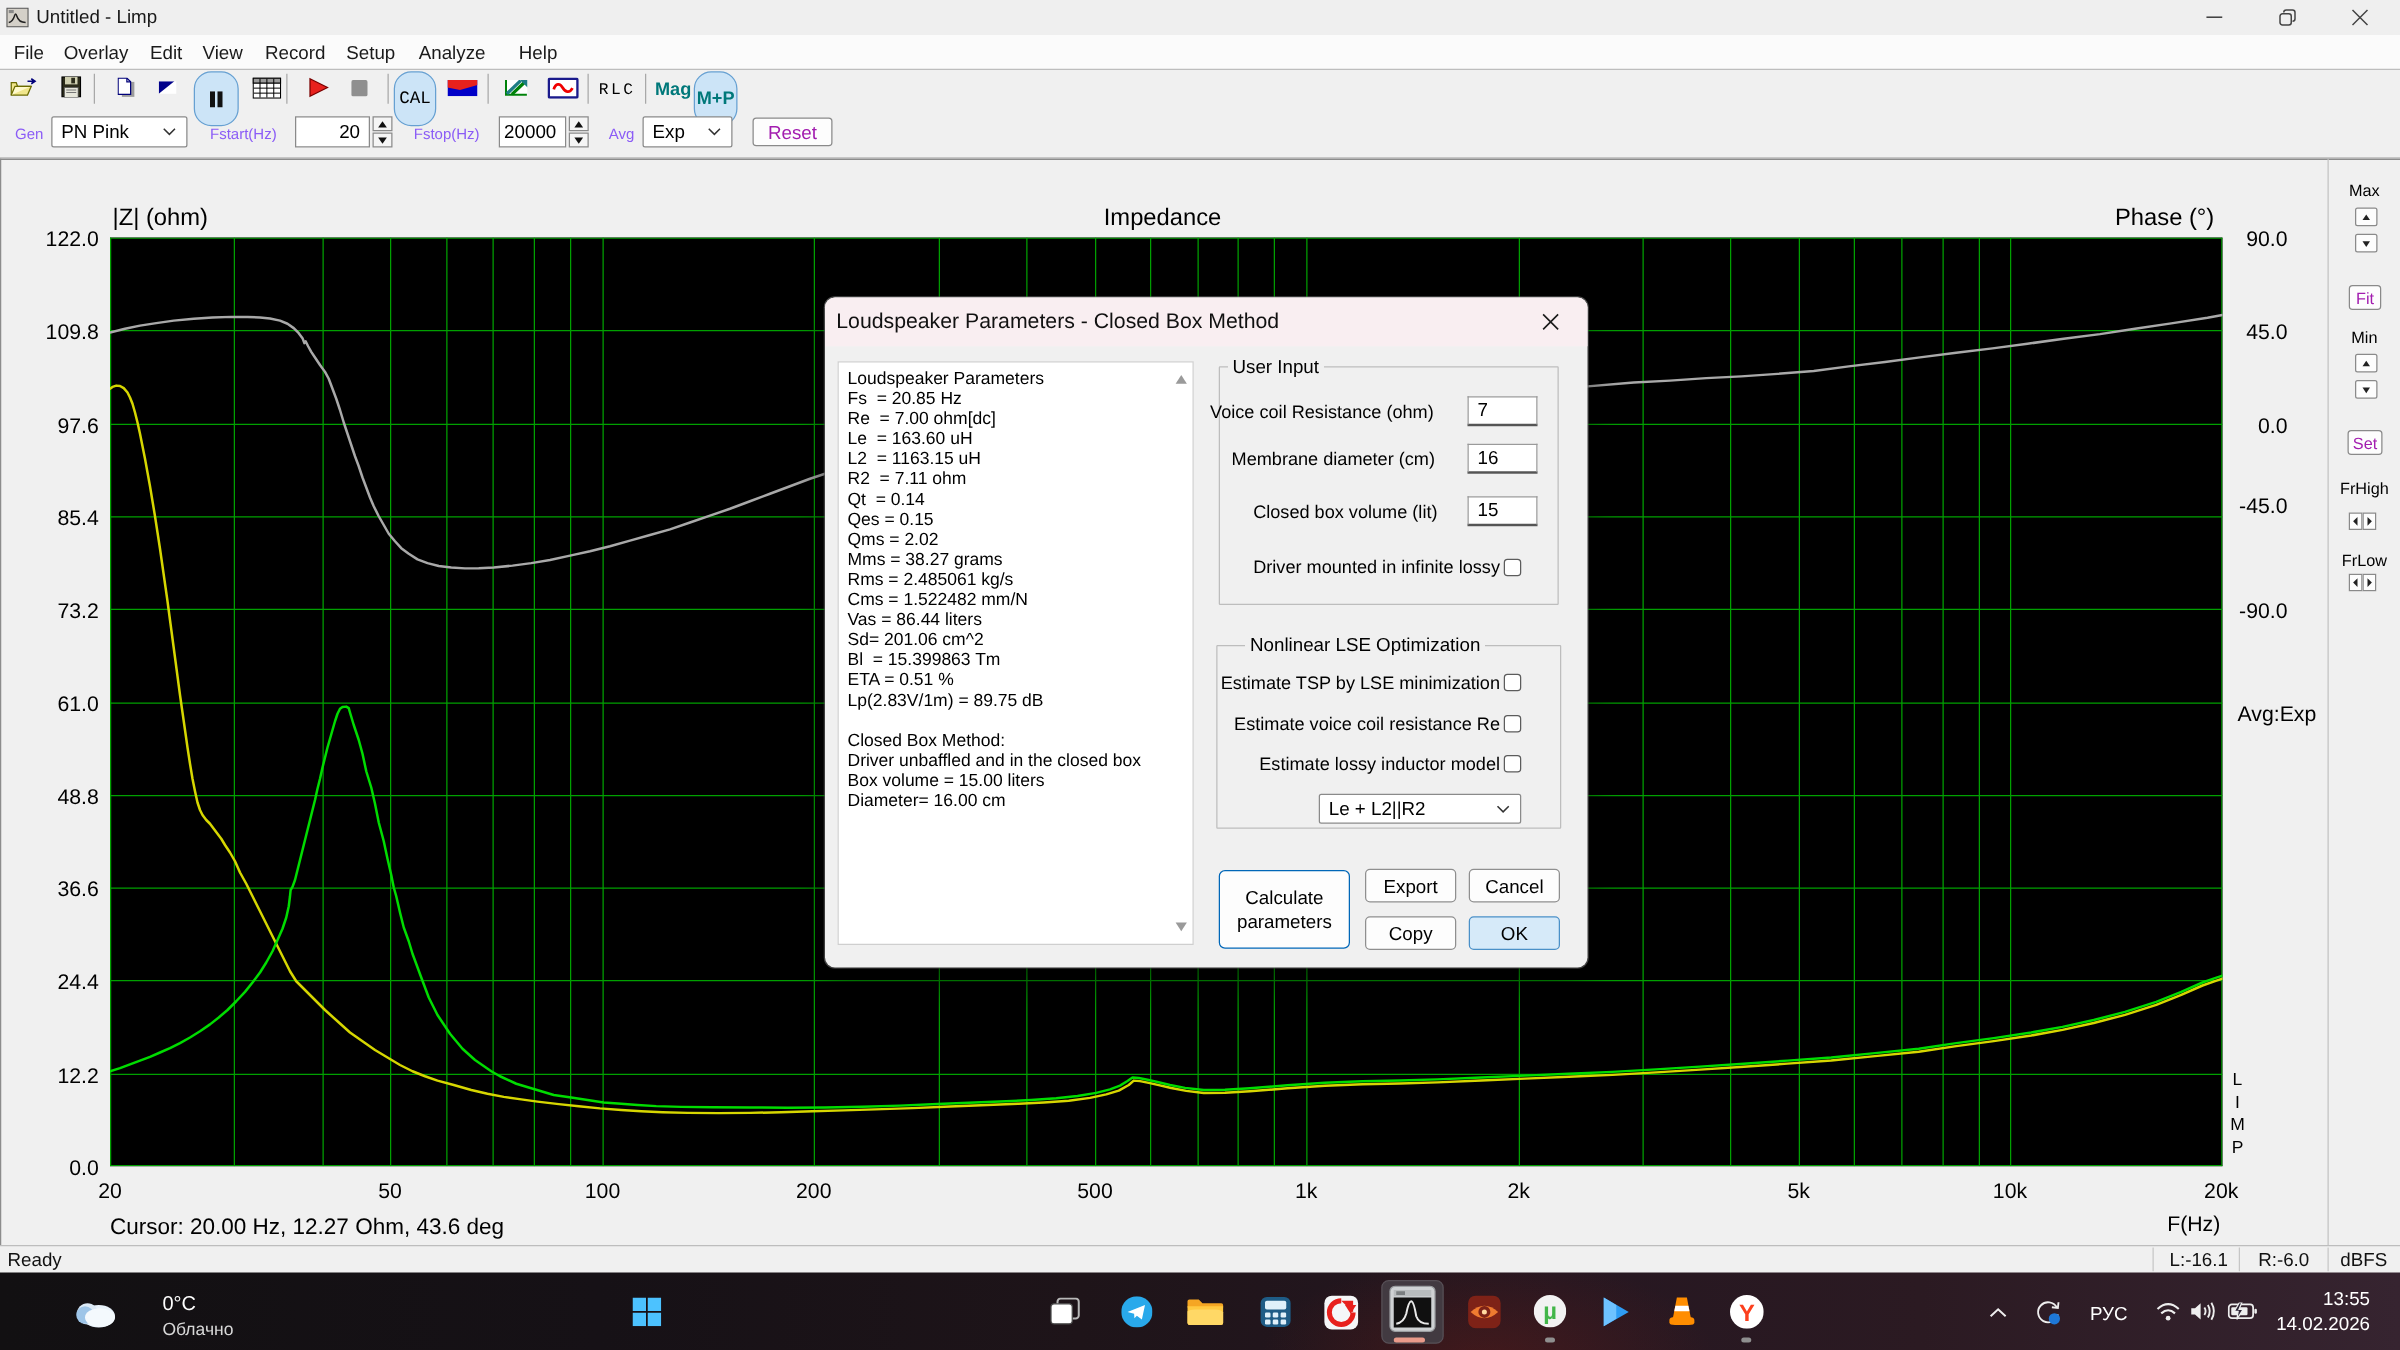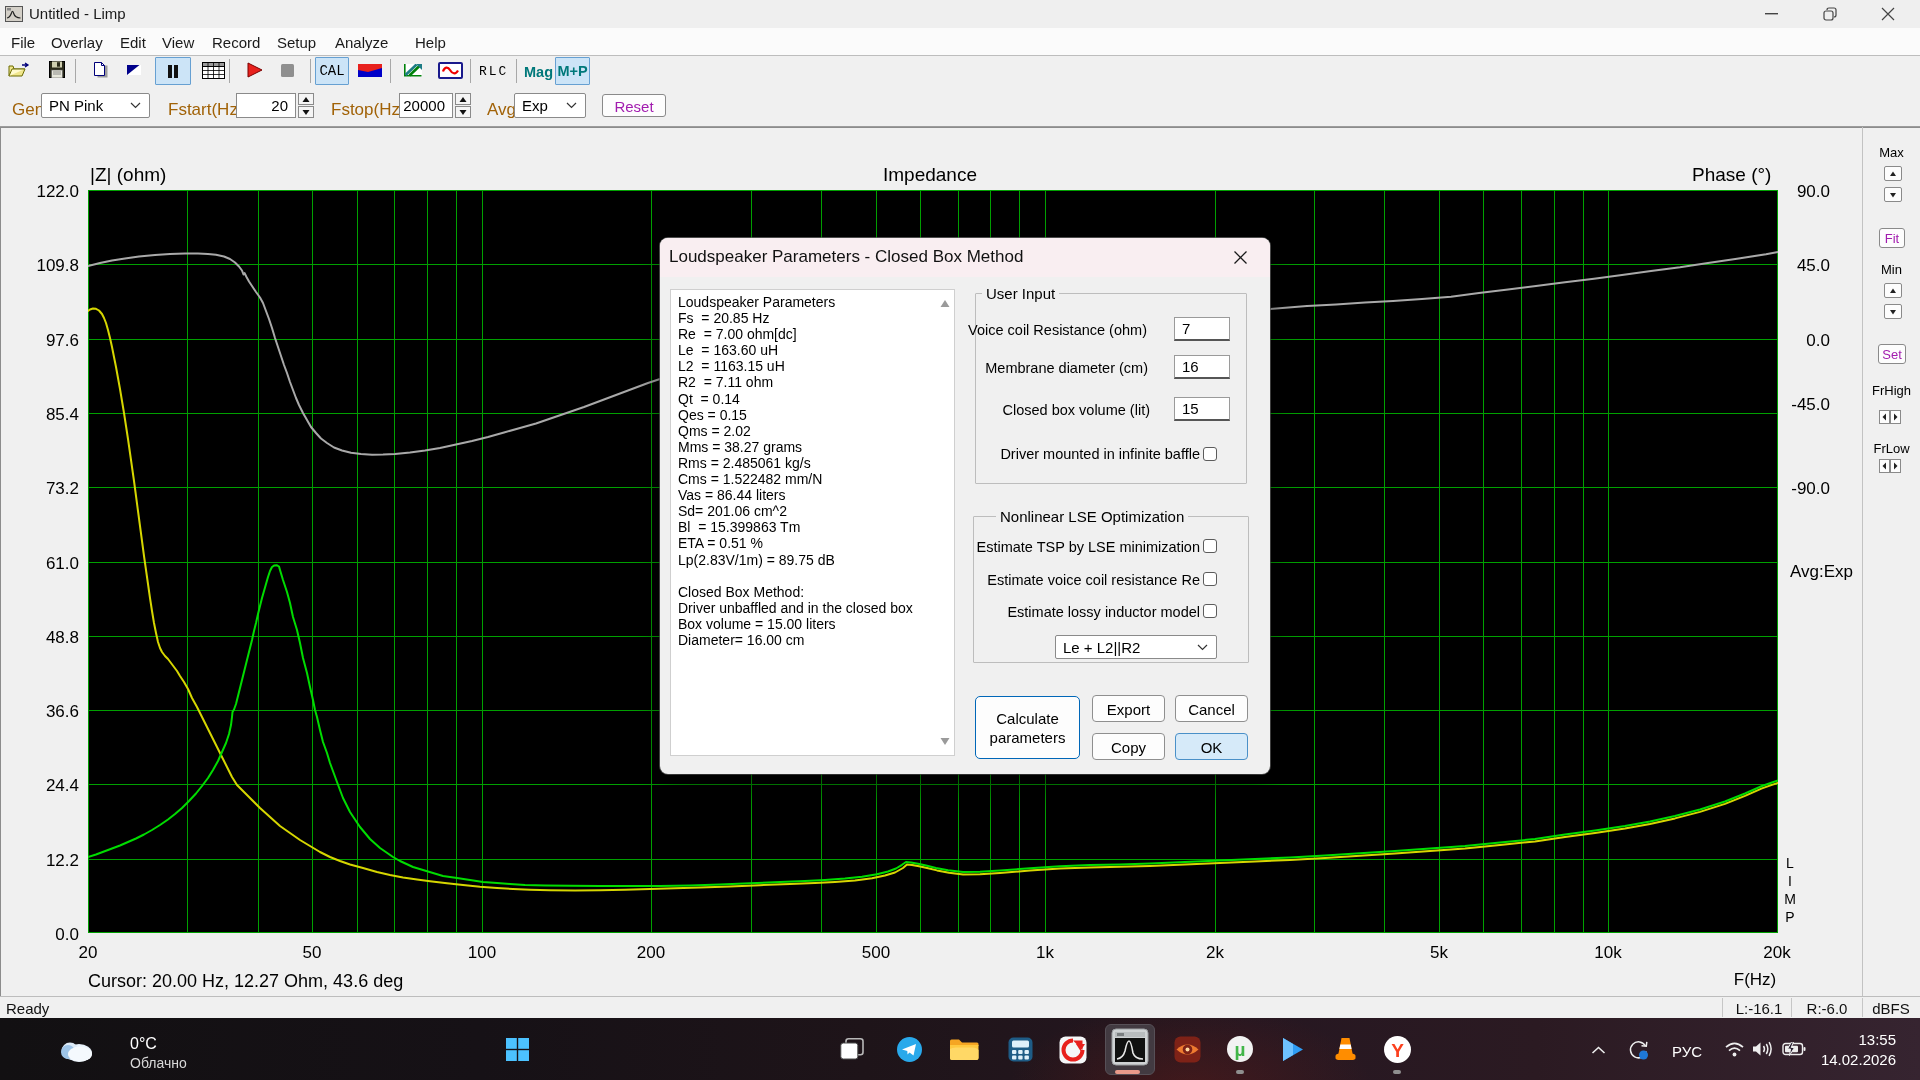--- a/index.html
+++ b/index.html
@@ -5,25 +5,25 @@
 html,body{width:1920px;height:1080px;overflow:hidden;font-family:"Liberation Sans",sans-serif;}
 #root{position:absolute;left:0;top:0;width:1920px;height:1080px;background:#f0f0f0;}
 .strip{position:absolute;left:0;width:1920px;}
 #ui{position:absolute;left:0;top:0;width:1920px;height:1080px;}
 #ui>*{position:absolute;}
 #titlebar{position:absolute;left:0;top:0;width:1920px;height:28px;background:#efefef;}
 #titlebar .t{position:absolute;left:29px;top:5px;font-size:15px;color:#191919;}
 .mi{position:absolute;top:34px;font-size:15px;color:#1a1a1a;}
 .ti{position:absolute;}
 .tsep{position:absolute;top:59px;width:1px;height:24px;background:#a8a8a8;}
-.tbtn{position:absolute;top:57px;width:36px;height:28px;background:#cce4f7;border:1px solid #66a0d2;border-radius:1px;display:flex;align-items:center;justify-content:center;}
+.tbtn{position:absolute;top:57px;width:36px;height:44px;background:#cce4f7;border:1px solid #66a0d2;border-radius:14px;display:flex;align-items:center;justify-content:center;}
 .cal{font-family:"Liberation Mono",monospace;font-size:14px;color:#000;}
 .rlc{position:absolute;top:64px;font-family:"Liberation Mono",monospace;font-size:13px;letter-spacing:2px;color:#000;}
 .mag{position:absolute;top:64px;font-size:14.5px;font-weight:bold;color:#00787a;}
-.clab{position:absolute;top:100px;font-size:17px;color:#a16207;}
+.clab{position:absolute;top:100px;font-size:12px;color:#8b5cf6;}
 .combo{position:absolute;top:93px;height:25px;background:#fff;border:1px solid #8a8a8a;border-radius:2px;font-size:15px;display:flex;align-items:center;}
 .combo span{margin-left:7px;flex:1;}
 .combo .chev{margin-right:8px;}
 .numin{position:absolute;top:93px;height:25px;background:#fff;border:1px solid #8a8a8a;font-size:15px;text-align:right;padding:3px 7px 0 0;}
 .cspin{position:absolute;width:16px;height:12px;background:#f5f5f5;border:1px solid #8a8a8a;display:flex;align-items:center;justify-content:center;}
 .hl{position:absolute;font-size:19px;color:#000;}
 .al{width:70px;text-align:right;font-size:17px;color:#000;position:absolute;}
 .ar{width:52px;font-size:17px;color:#000;position:absolute;text-align:right;}
 .ax{width:80px;text-align:center;font-size:17px;color:#000;position:absolute;}
 .limp{font-size:14px;color:#000;line-height:18px;text-align:center;width:14px;}
@@ -463,21 +463,21 @@
  </div>
  <fieldset class="grp" style="left:315px;top:47px;width:272px;height:199px;">
    <legend>User Input</legend>
  </fieldset>
  <div class="dlab" style="right:123px;top:84px;">Voice coil Resistance (ohm)</div>
  <div class="din" style="left:514px;top:79px;">7</div>
  <div class="dlab" style="right:122px;top:122px;">Membrane diameter (cm)</div>
  <div class="din" style="left:514px;top:117px;">16</div>
  <div class="dlab" style="right:120px;top:164px;">Closed box volume (lit)</div>
  <div class="din" style="left:514px;top:159px;">15</div>
- <div class="dlab" style="right:70px;top:208px;">Driver mounted in infinite baffle</div>
+ <div class="dlab" style="right:70px;top:208px;">Driver mounted in infinite lossy</div>
  <div class="cb" style="left:543px;top:209px;"></div>
  <fieldset class="grp" style="left:313px;top:270px;width:276px;height:155px;padding-left:16px;">
    <legend>Nonlinear LSE Optimization</legend>
  </fieldset>
  <div class="dlab" style="right:70px;top:301px;">Estimate TSP by LSE minimization</div>
  <div class="cb" style="left:543px;top:301px;"></div>
  <div class="dlab" style="right:70px;top:334px;text-align:center;">Estimate voice coil resistance Re</div>
  <div class="cb" style="left:543px;top:334px;"></div>
  <div class="dlab" style="right:70px;top:366px;">Estimate lossy inductor model</div>
  <div class="cb" style="left:543px;top:366px;"></div>

